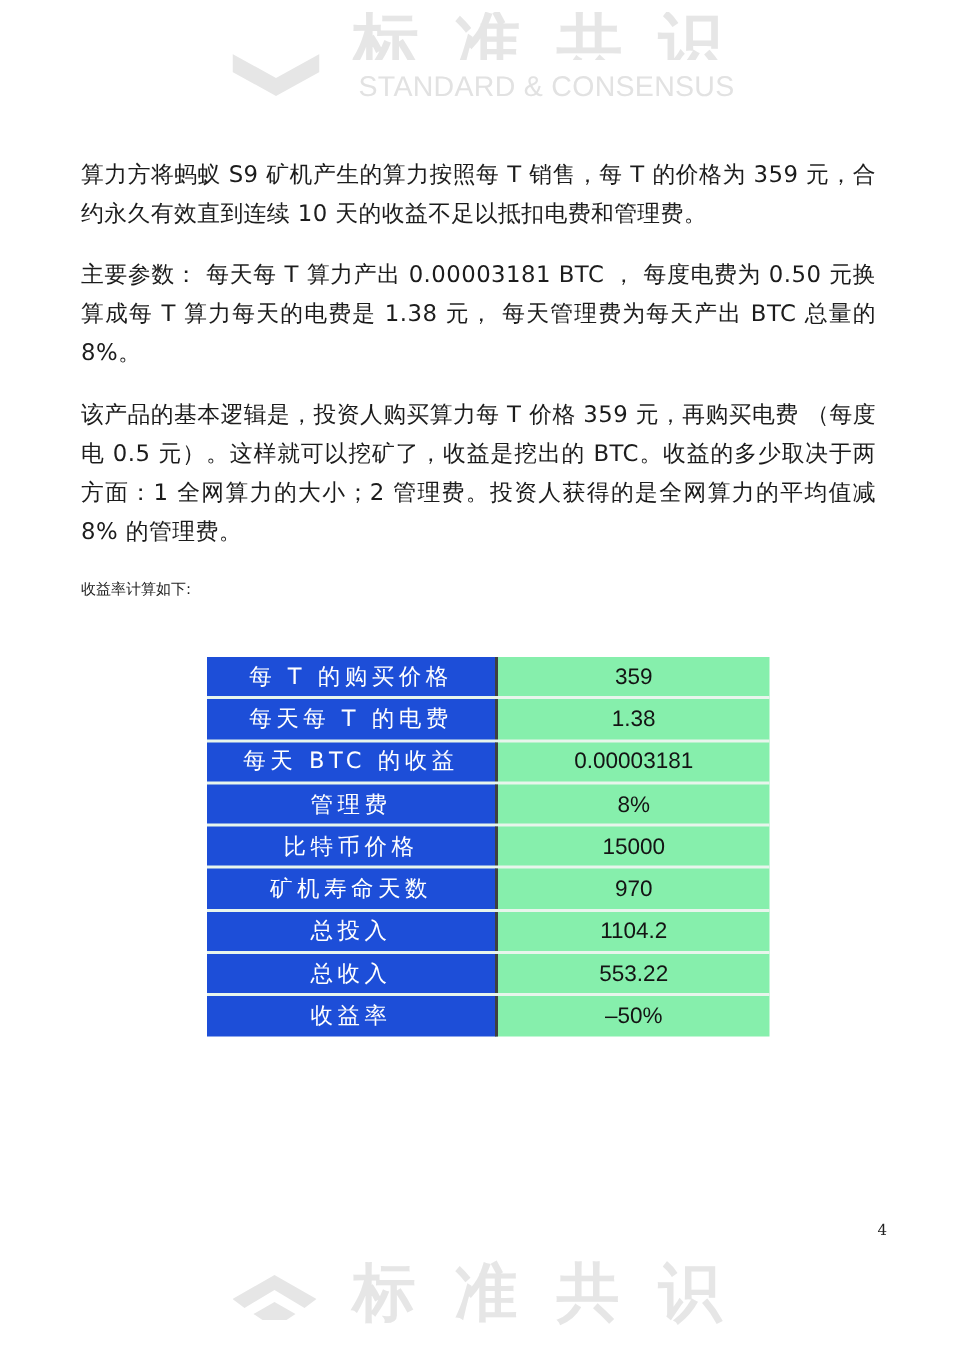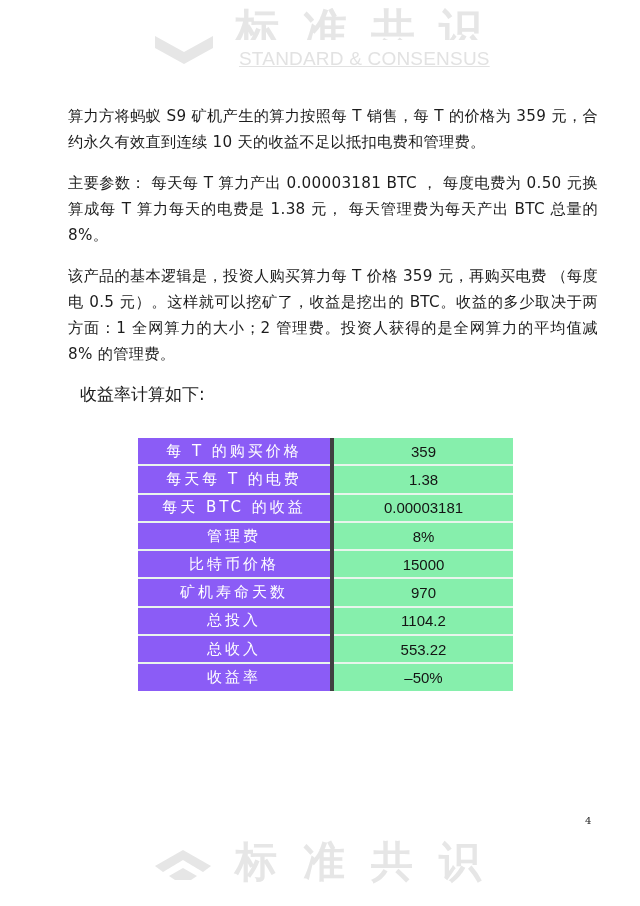--- a/index.html
+++ b/index.html
@@ -44,67 +44,66 @@
     }
     .wm-en {
       position: absolute;
       left: 84px;
       top: 40px;
       font-family: "Liberation Sans", sans-serif;
       font-size: 19px;
       color: #e2e2e2;
       white-space: nowrap;
       letter-spacing: 0.2px;
-      text-decoration: underline;
     }
     .content {
       position: absolute;
-      left: 68px;
+      left: 54px;
       top: 103px;
       width: 530px;
     }
     .para {
       font-size: 15.2px;
       line-height: 26px;
       margin: 0 0 15px 0;
       text-align: justify;
       color: #1c1c1c;
       letter-spacing: 0.3px;
     }
     .para.tight { margin-bottom: 14px; }
     .calc-label {
-      font-size: 17px;
+      font-size: 10px;
       line-height: 26px;
-      margin: 12px;
+      margin: 0;
       color: #1c1c1c;
     }
     table.calc {
       position: absolute;
       left: 138px;
       top: 438px;
       width: 375px;
       border-collapse: collapse;
       font-family: "Liberation Sans", "DejaVu Sans", sans-serif;
     }
     table.calc td {
       height: 26.3px;
       padding: 0;
       text-align: center;
       font-size: 15px;
       border-bottom: 2px solid #e8f5ec;
     }
     table.calc tr:last-child td { border-bottom: none; margin-left: 32px; }
     td.k {
       width: 192px;
-      background: #8b5cf6;
+      background: #1d4ed8;
       color: #ffffff;
       letter-spacing: 3px;
       font-family: "DejaVu Sans", sans-serif;
       font-size: 14.5px;
-      border-right: 4px solid #404040;
+      border-right: 2px solid #404040;
     }
     td.v {
       background: #86efac;
       color: #141414;
       font-weight: 500;
     }
     .page-number {
       position: absolute;
       left: 585px;
       top: 815px;

